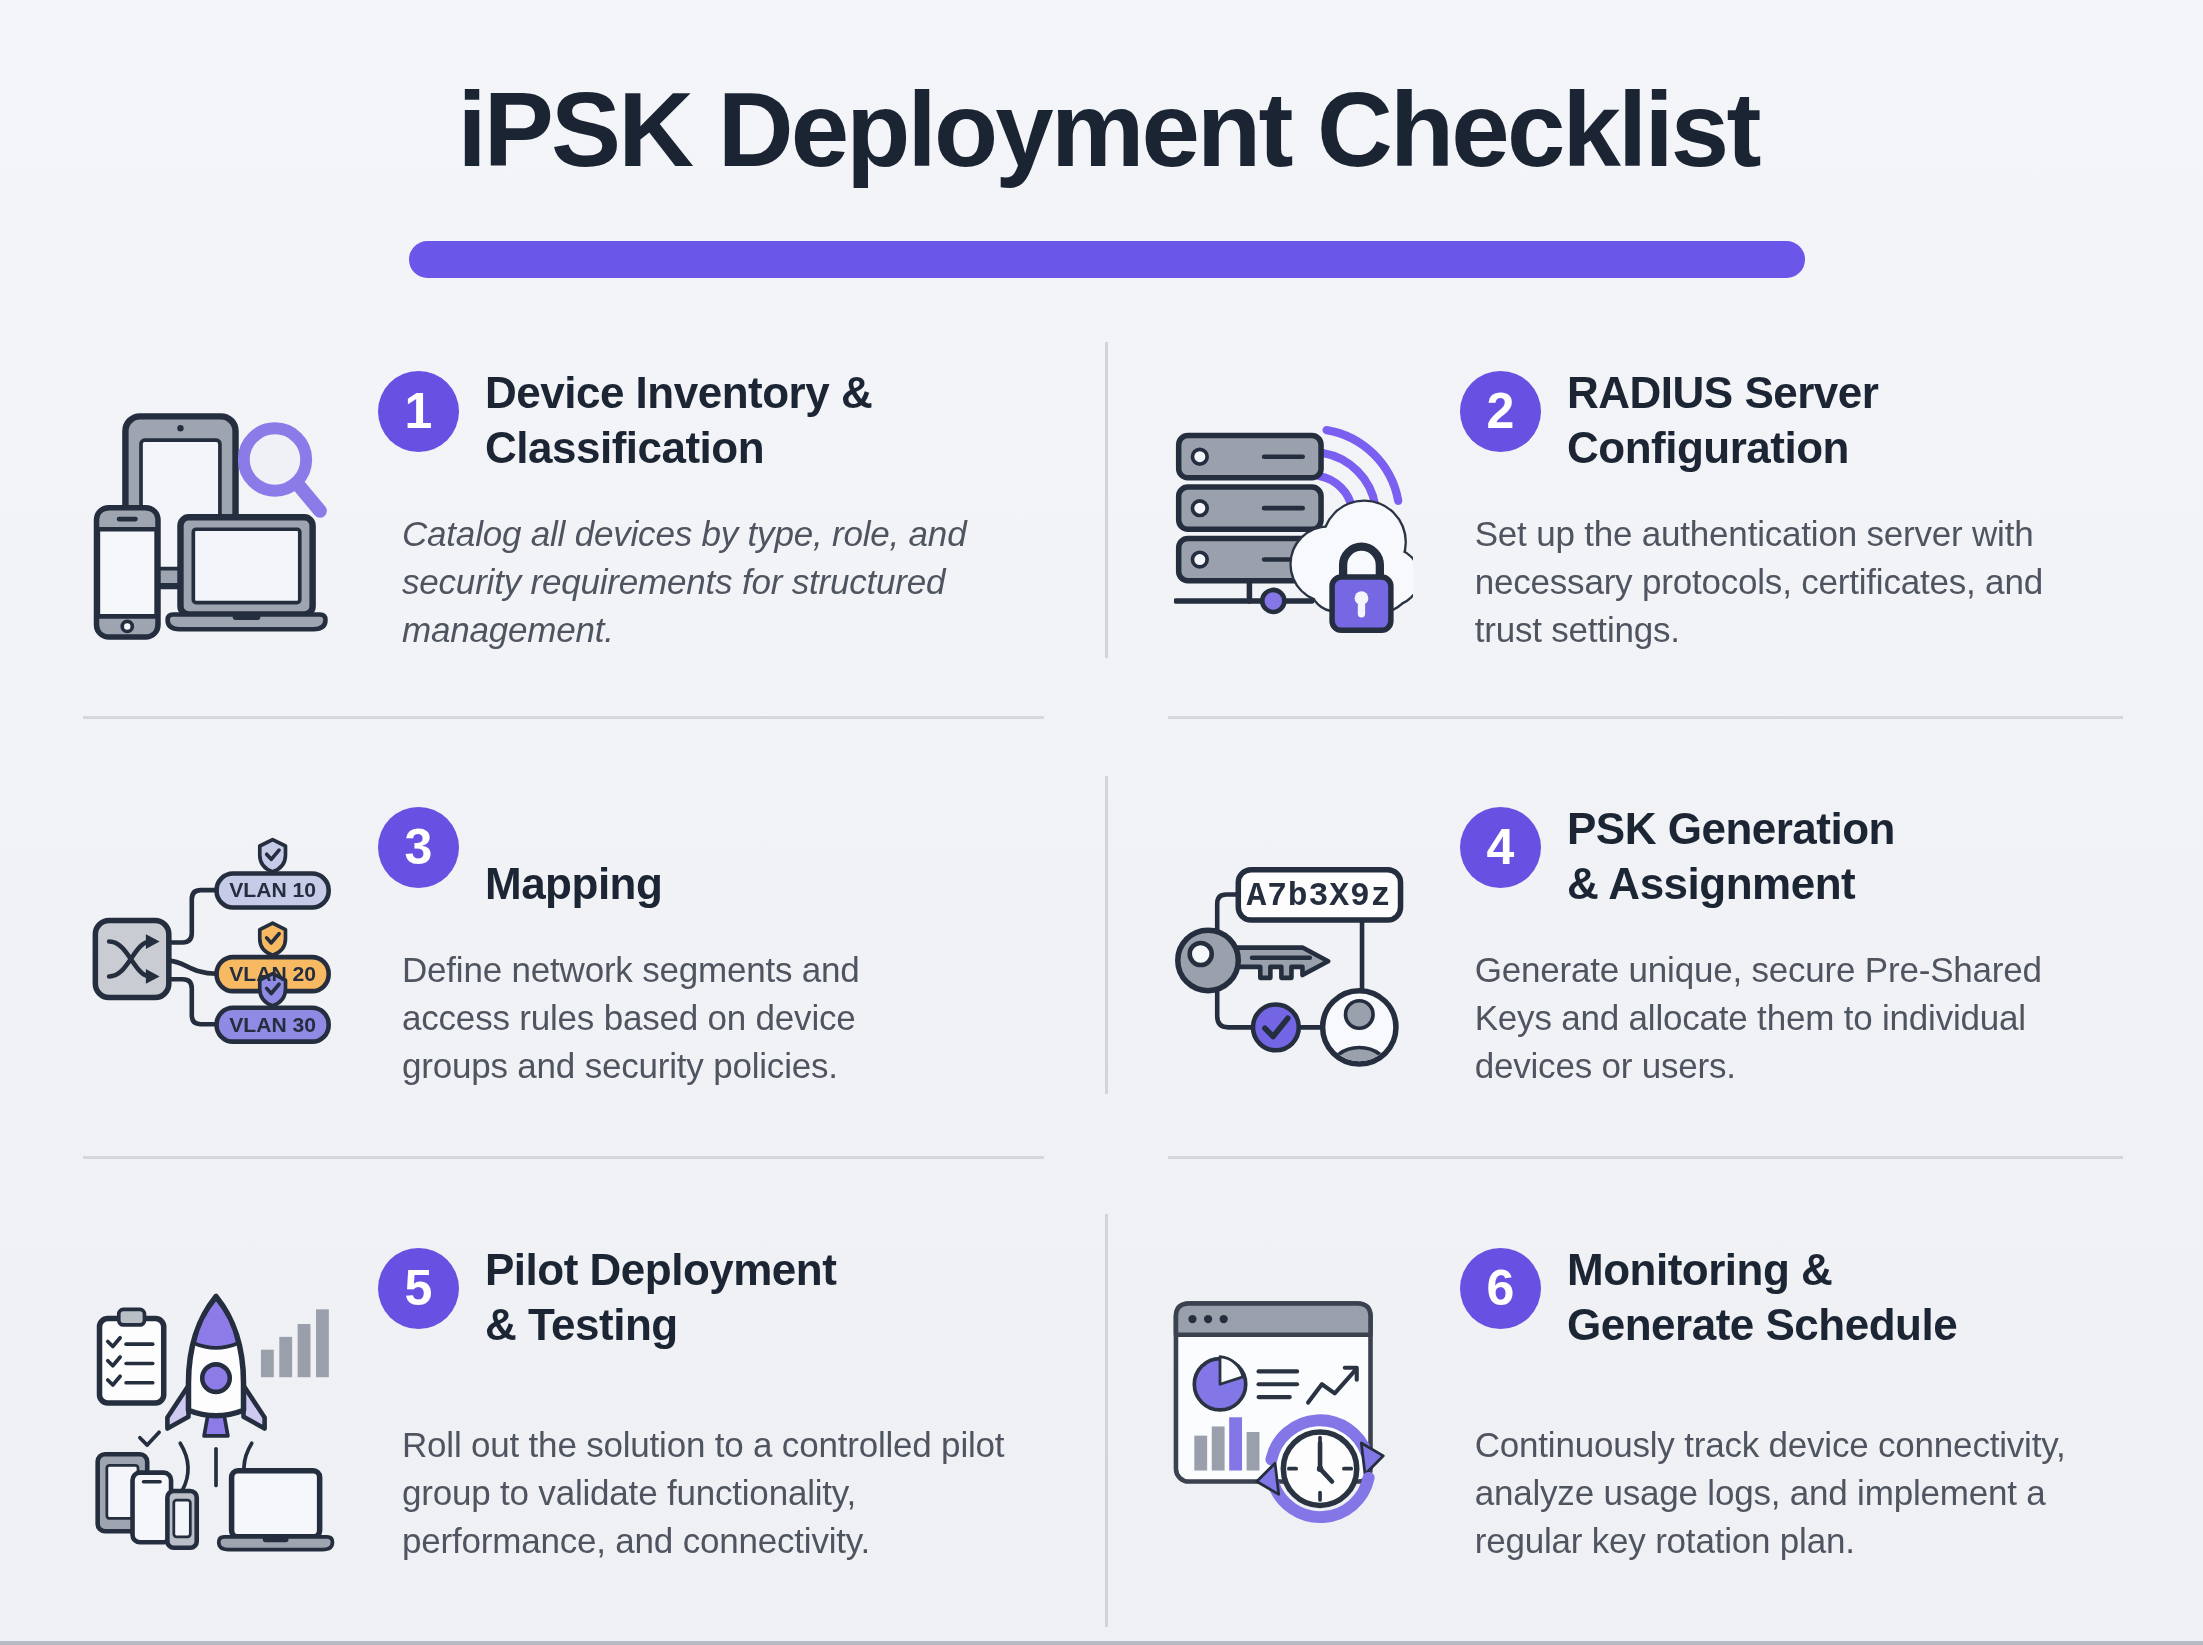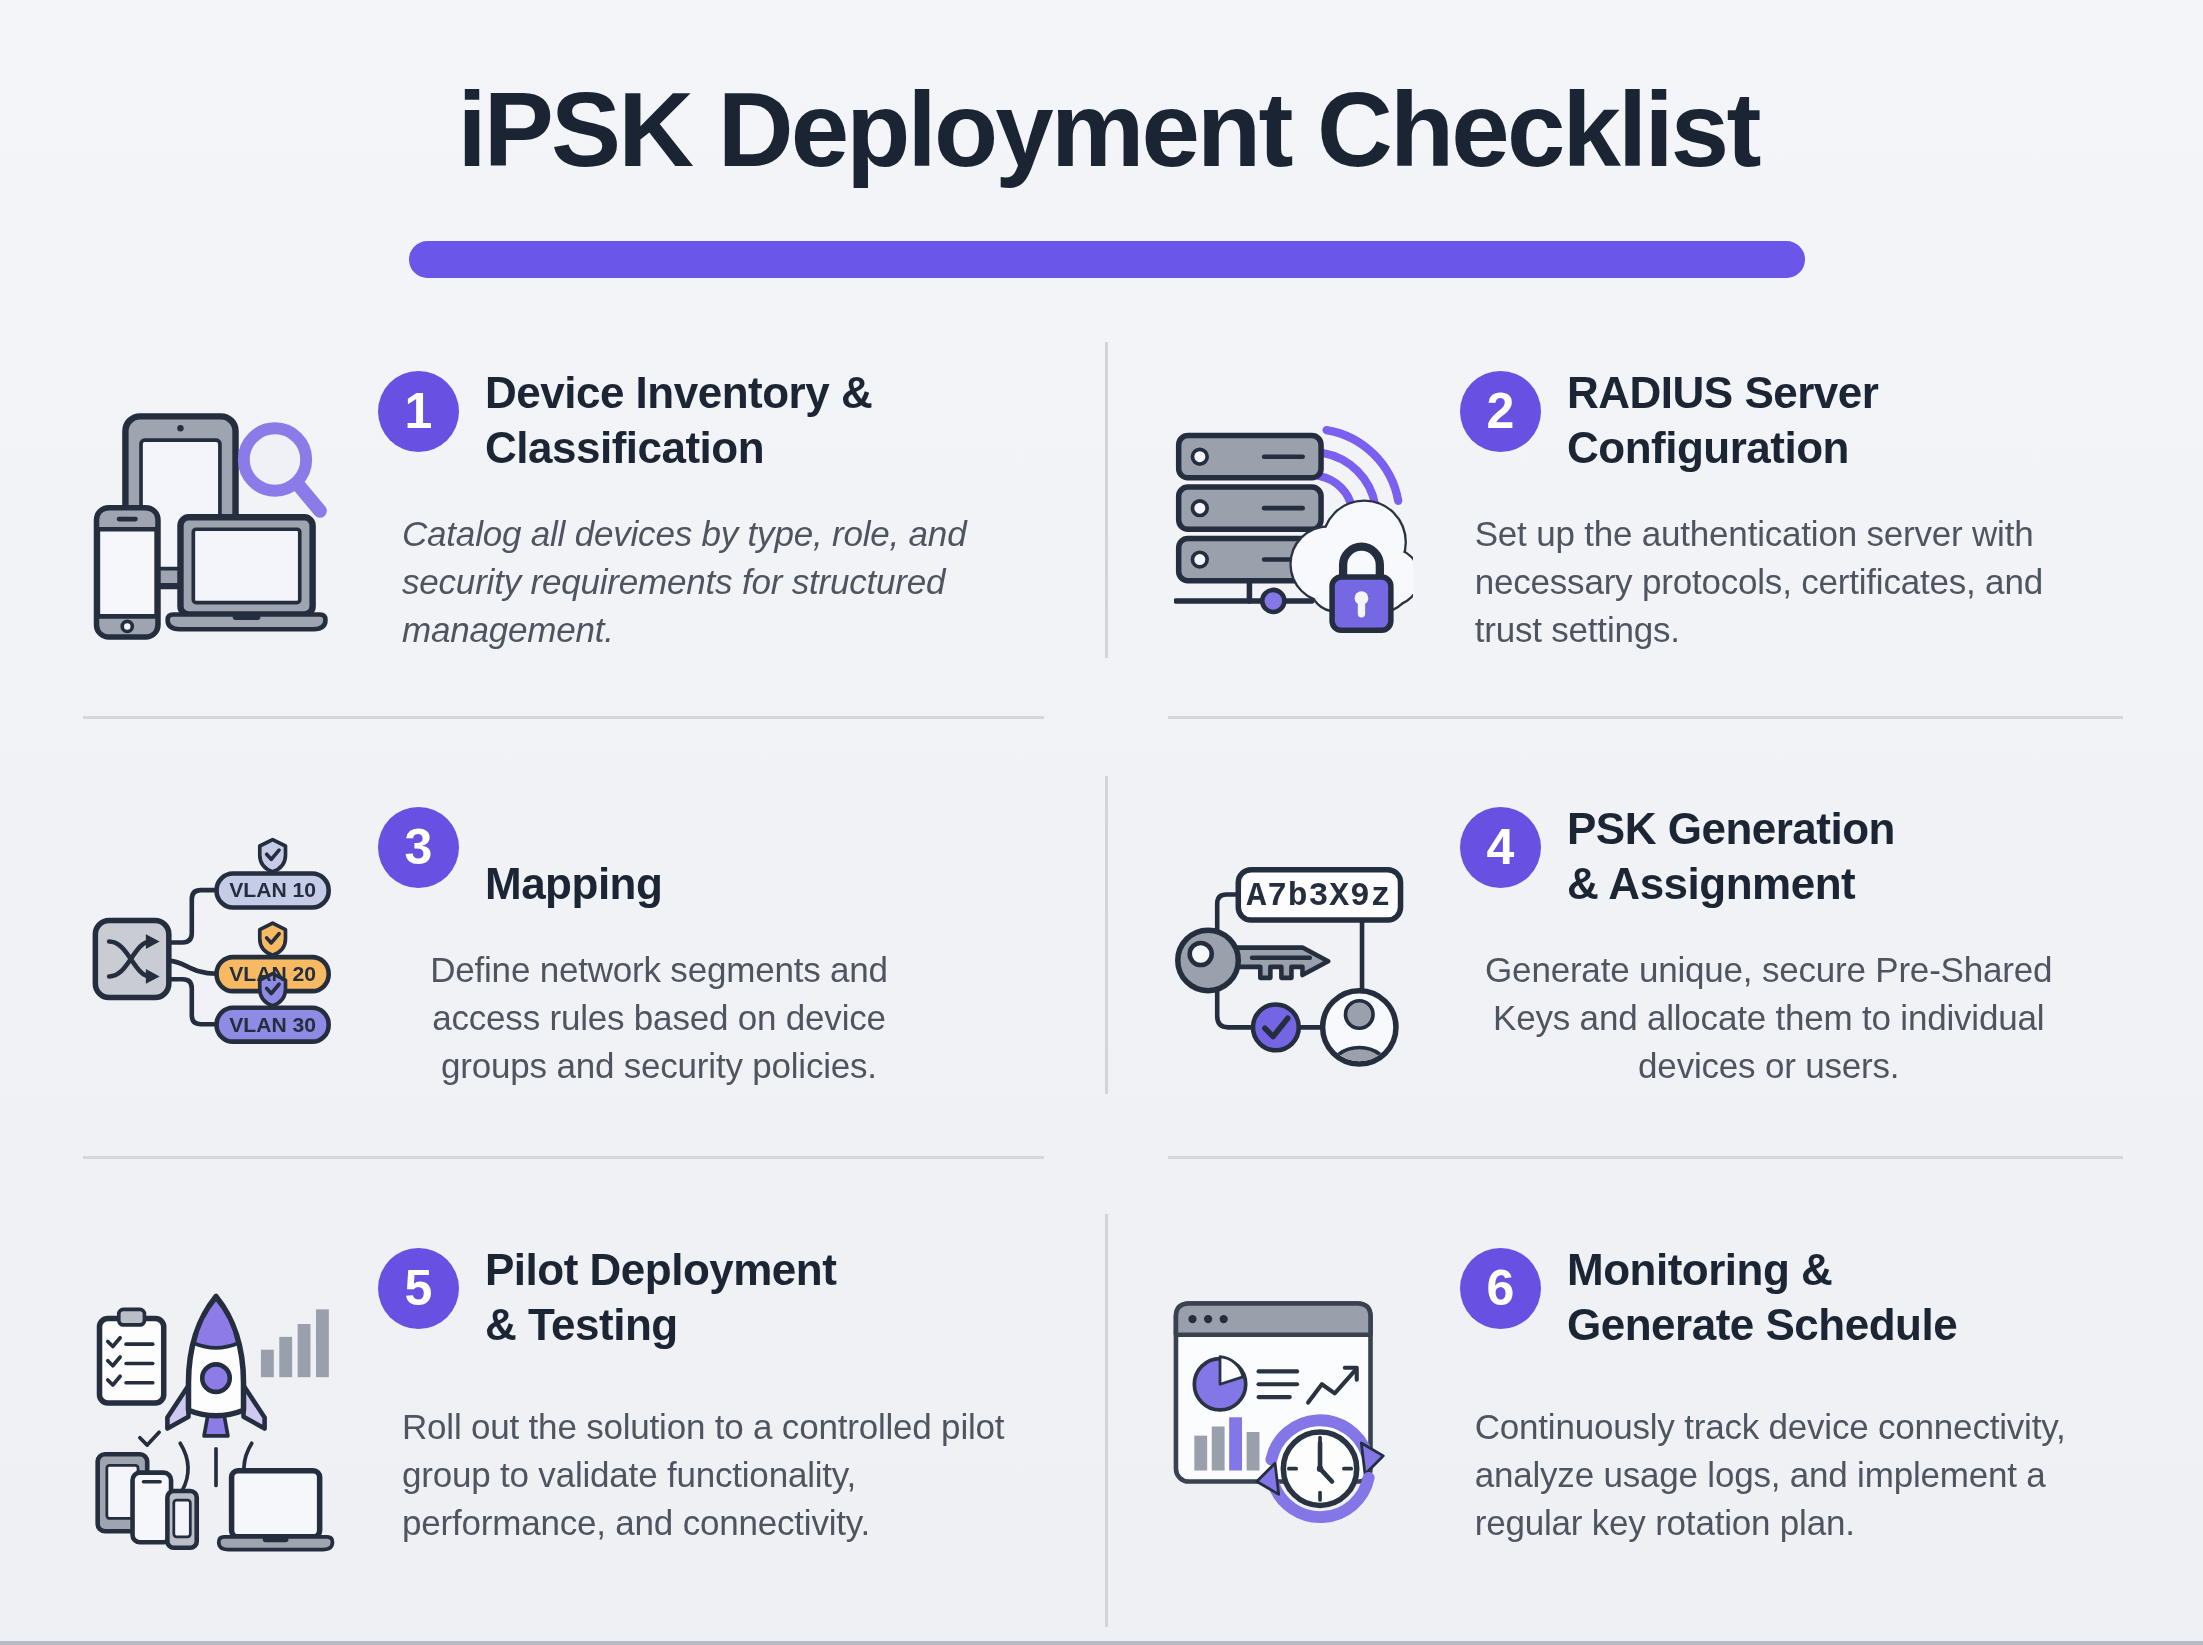--- a/index.html
+++ b/index.html
@@ -53,22 +53,22 @@
   }
   .step-title{
     margin:0 0 0 26px;font-size:44px;line-height:55px;font-weight:700;
     color:#1C2534;letter-spacing:-0.5px;
   }
   .desc{
     margin:35px 0 0 24px;font-size:35px;line-height:48px;color:#4F5560;
     letter-spacing:-0.2px;
   }
   .c-2 .desc,.c-4 .desc,.c-6 .desc{margin-left:14.7px;}
-  .c-3 .desc,.c-4 .desc{text-align:center;}
-  .c-5 .desc,.c-6 .desc{margin-top:51px;}
+  .c-3 .desc,.c-4 .desc{}
+  .c-5 .desc,.c-6 .desc{margin-top:69px;}
   .c-1 .desc{width:643px;font-style:italic;}
   .c-2 .desc{width:588px;}
   .c-3 .desc{width:514px;}
   .c-4 .desc{width:588px;}
   .c-5 .desc{width:624px;}
   .c-6 .desc{width:606px;}
 
   .vlan-label{font-size:23px;font-weight:700;fill:#242E3E;}
   .psk-label{font-size:36px;font-weight:700;fill:#242E3E;letter-spacing:1px;}
 </style>

